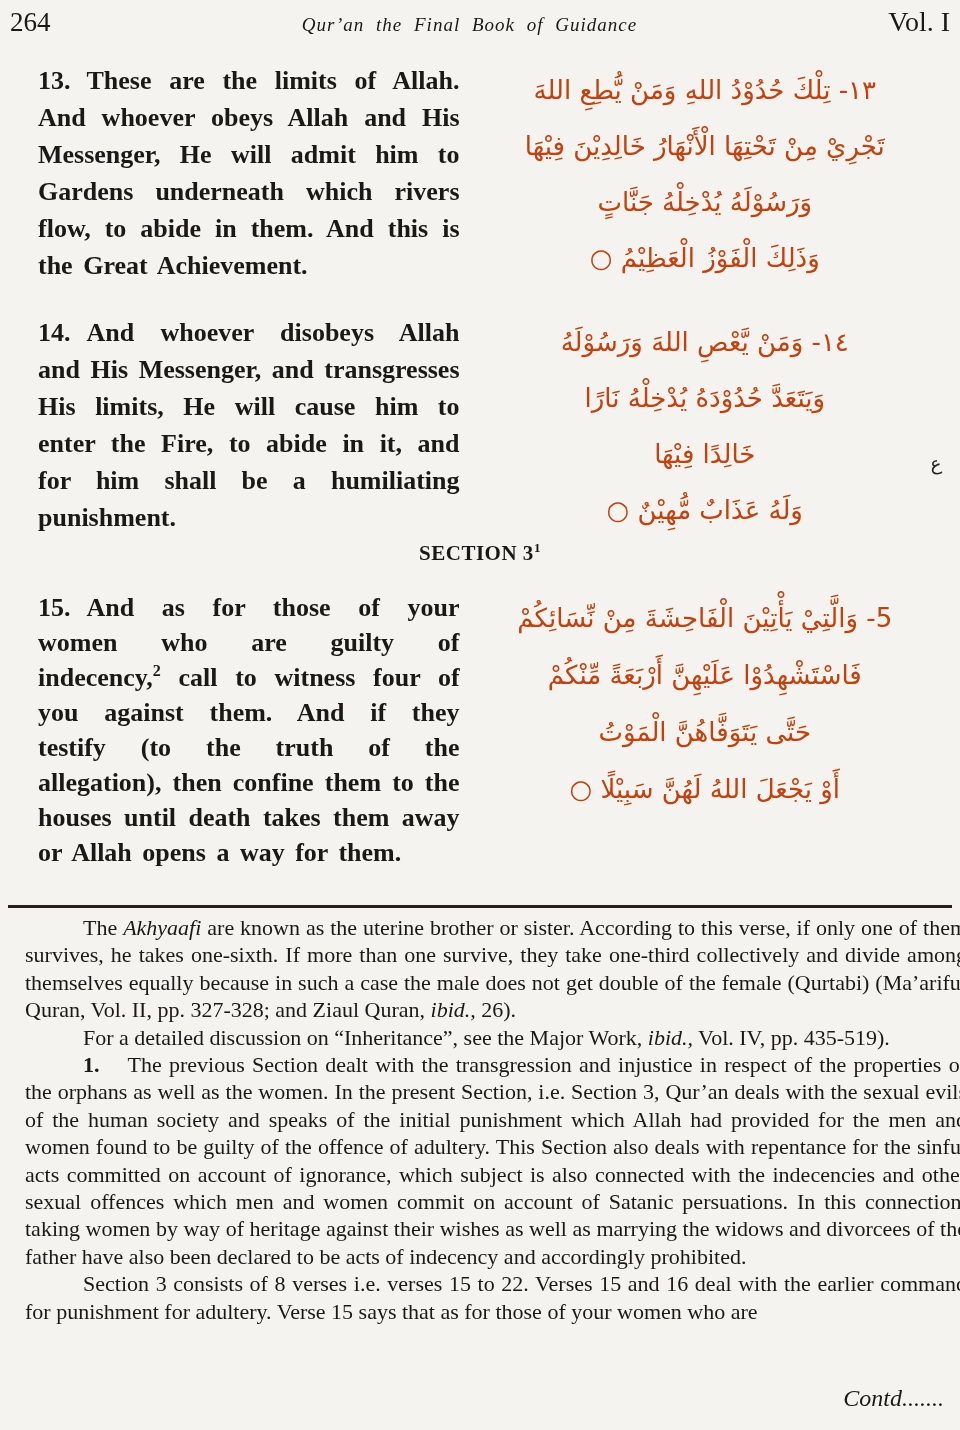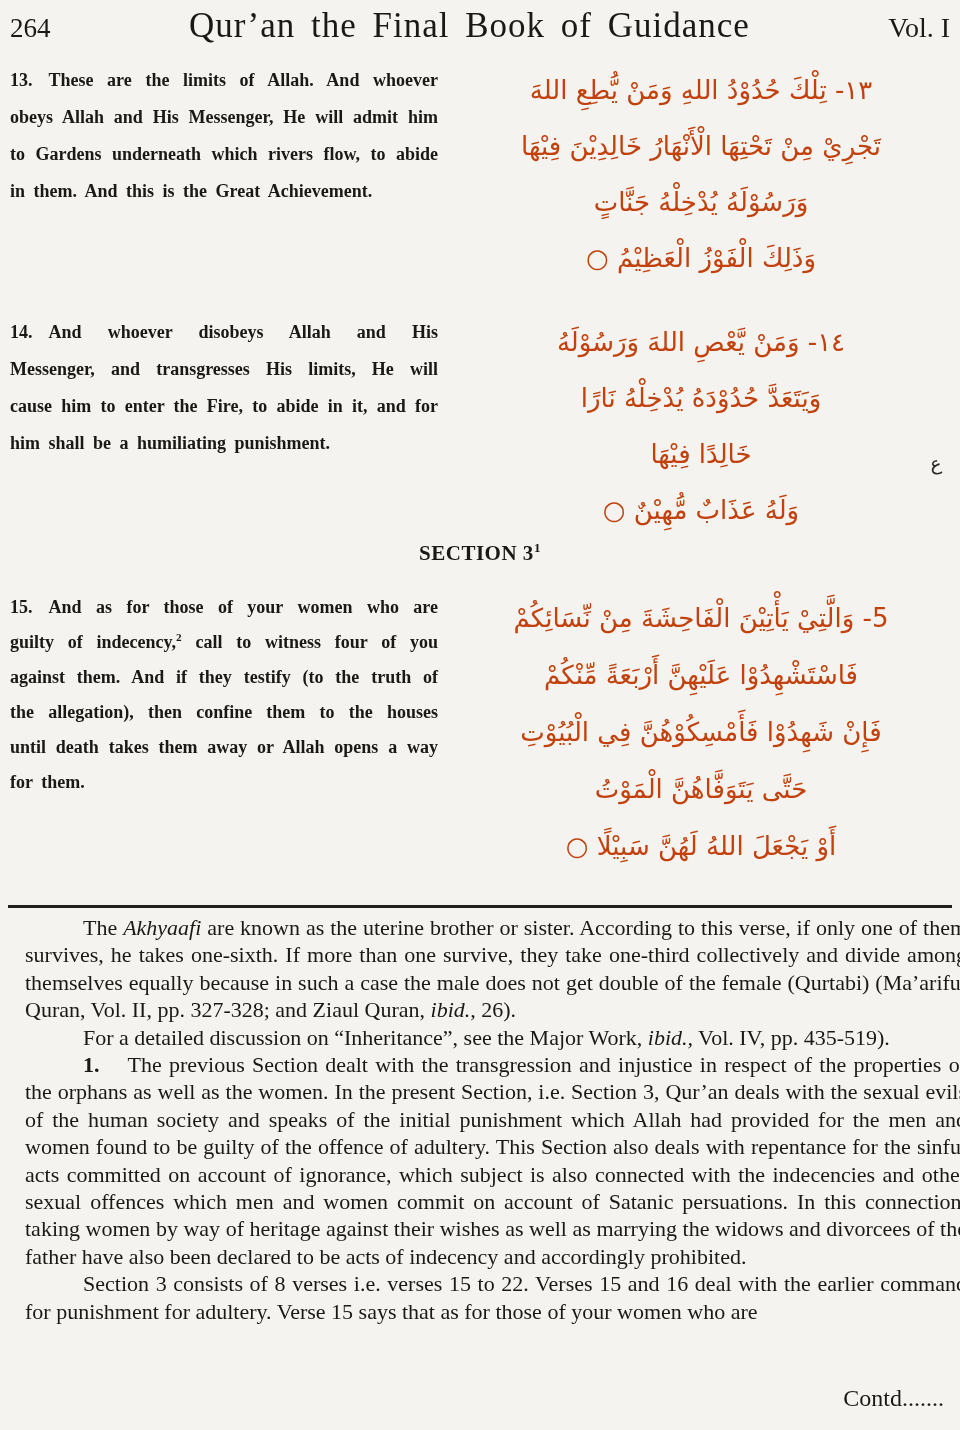--- a/index.html
+++ b/index.html
@@ -5,51 +5,51 @@
   html,body{margin:0;padding:0;}
   body{
     width:960px;height:1430px;position:relative;overflow:hidden;
     background:#f4f3f0;color:#1b1916;
     font-family:"Liberation Serif", serif;
   }
   
   .header{position:absolute;top:6px;left:0;width:960px;padding:0 10px;box-sizing:border-box;
     display:flex;justify-content:space-between;align-items:baseline;}
   .pagenum{font-size:27px;}
-  .headtitle{font-size:35px;letter-spacing:1px;word-spacing:6px;}
+  .headtitle{font-style:italic;font-size:19px;letter-spacing:1px;word-spacing:6px;}
   .volume{font-size:28px;}
   
   .row{position:absolute;left:0;width:960px;padding:0 10px;box-sizing:border-box;
     display:flex;justify-content:space-between;}
   .row13{top:62px;}
   .row14{top:314px;}
   .row15{top:590px;}
-  .eng{width:428px;font-weight:bold;font-size:18px;line-height:37px;
-    text-align:justify;word-spacing:4px;}
+  .eng{width:428px;font-weight:bold;font-size:26px;line-height:37px;
+    text-align:justify;word-spacing:4px;margin-left:28px;}
   .row15 .eng{line-height:35px;}
   .vnum{margin-right:16px;}
   .arb{width:498px;direction:rtl;font-family:"DejaVu Sans", sans-serif;
     font-size:26px;color:#c2410c;}
   .aline{text-align:center;line-height:56px;}
   .row15 .aline{line-height:57px;}
   sup{font-size:0.62em;line-height:0;}
   
   .secheading{position:absolute;top:541px;left:0;width:960px;text-align:center;
     font-weight:bold;font-size:21px;letter-spacing:0.5px;}
   
   .ruku{position:absolute;top:452px;left:930px;font-family:"DejaVu Sans",sans-serif;
     font-size:19px;color:#2a2722;transform:rotate(-6deg);}
   
   .rule{position:absolute;top:905px;left:8px;width:944px;height:3px;background:#23201c;}
   
   .fnblock{position:absolute;top:914px;left:16px;width:960px;padding:0 9px;box-sizing:border-box;
     font-size:22px;line-height:27.4px;text-align:justify;}
   .fnblock p{margin:0;text-indent:58px;}
   .fnnum{margin-right:28px;}
-  .contd{position:absolute;top:1385px;right:16px;font-size:24px;}
+  .contd{position:absolute;top:1385px;right:16px;font-style:italic;font-size:24px;}
   i{font-style:italic;}
 </style>
 </head>
 <body>
 
 <div class="header">
   <span class="pagenum">264</span>
   <span class="headtitle">Qur’an the Final Book of Guidance</span>
   <span class="volume">Vol. I</span>
 </div>
@@ -83,21 +83,20 @@
 <div class="secheading"><span>SECTION 3</span><sup>1</sup></div>
 
 <section class="row row15">
   <div class="eng">
     <span class="vnum">15.</span><span>And as for those of your women who are guilty of indecency,</span><sup>2</sup>
     <span>call to witness four of you against them. And if they testify (to the truth of the allegation), then confine them to the houses until death takes them away or Allah opens a way for them.</span>
   </div>
   <div class="arb">
     <div class="aline">5- وَالَّتِيْ يَأْتِيْنَ الْفَاحِشَةَ مِنْ نِّسَائِكُمْ</div>
     <div class="aline">فَاسْتَشْهِدُوْا عَلَيْهِنَّ أَرْبَعَةً مِّنْكُمْ</div>
-    <div class="aline">فَإِنْ شَهِدُوْا فَأَمْسِكُوْهُنَّ فِي الْبُيُوْتِ</div>
     <div class="aline">حَتَّى يَتَوَفَّاهُنَّ الْمَوْتُ</div>
     <div class="aline">أَوْ يَجْعَلَ اللهُ لَهُنَّ سَبِيْلًا ○</div>
   </div>
 </section>
 
 <div class="rule"></div>
 
 <div class="fnblock">
   <p><span>The </span><i>Akhyaafi</i><span> are known as the uterine brother or sister. According to this verse, if only one of them survives, he takes one-sixth. If more than one survive, they take one-third collectively and divide among themselves equally because in such a case the male does not get double of the female (Qurtabi) (Ma’ariful Quran, Vol. II, pp. 327-328; and Ziaul Quran, </span><i>ibid.,</i><span> 26).</span></p>
   <p><span>For a detailed discussion on “Inheritance”, see the Major Work, </span><i>ibid.,</i><span> Vol. IV, pp. 435-519).</span></p>

